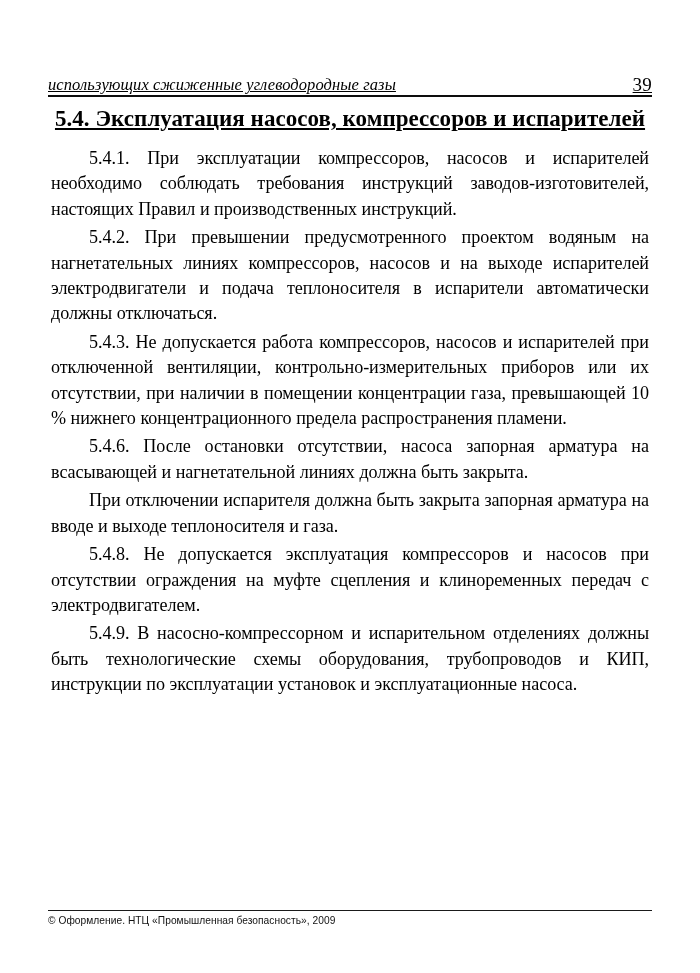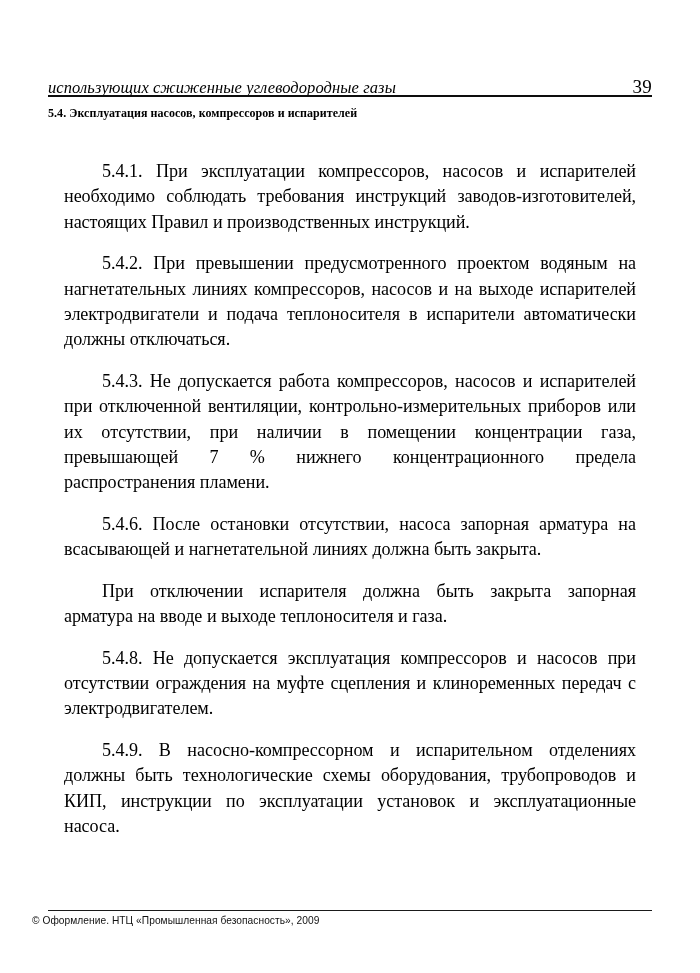--- a/index.html
+++ b/index.html
@@ -27,22 +27,23 @@
   }
 
   
   .runhead {
     position: absolute;
     left: 48px;
     top: 72px;
     width: 604px;
     height: 26px;
     display: flex;
-    align-items: flex-end;
+    align-items: center;
     justify-content: space-between;
+    text-decoration: underline;
   }
   .runhead-title {
     font-style: italic;
     font-size: 16.5px;
     letter-spacing: 0.1px;
     white-space: nowrap;
   }
   .runhead-folio {
     font-size: 19px;
     font-weight: 400;
@@ -56,34 +57,36 @@
     height: 0;
     border-top: 2.1px solid #0d0d0d;
   }
 
   
   .section-heading {
     position: absolute;
     left: 48px;
     top: 106px;
     width: 604px;
-    font-size: 12px;
+    text-align: center;
+    font-size: 23px;
     font-weight: bold;
     letter-spacing: 0.05px;
+    text-decoration: underline;
   }
 
   
   .body-text {
     position: absolute;
     left: 48px;
     top: 143px;
     width: 604px;
   }
   .para {
-    margin: 16px;
+    margin: 3px;
     font-size: 18.1px;
     line-height: 25.4px;
     text-align: justify;
     text-justify: inter-word;
     text-indent: 38px;
     letter-spacing: -0.05px;
     word-spacing: 0.1px;
     hyphens: manual;
   }
 
@@ -91,21 +94,21 @@
   .footer-rule {
     position: absolute;
     left: 48px;
     top: 910px;
     width: 604px;
     height: 0;
     border-top: 1.6px solid #1a1a1a;
   }
   .footer-text {
     position: absolute;
-    left: 32px;
+    left: 48px;
     top: 915px;
     width: 604px;
     font-family: "Liberation Sans", "DejaVu Sans", sans-serif;
     font-size: 10.2px;
     letter-spacing: 0.05px;
     color: #111111;
     white-space: nowrap;
   }
 </style>
 </head>
@@ -117,21 +120,21 @@
     <span class="runhead-title">использующих сжиженные углеводородные газы</span>
     <span class="runhead-folio">39</span>
   </div>
   <div class="runhead-rule"></div>
 
   <div class="section-heading">5.4. Эксплуатация насосов, компрессоров и испарителей</div>
 
   <div class="body-text">
     <p class="para">5.4.1. При эксплуатации компрессоров, насосов и испарителей необходимо соблюдать требования инструкций заводов-изготовителей, настоящих Правил и производственных инструкций.</p>
     <p class="para">5.4.2. При превышении предусмотренного проектом водяным на нагнетательных линиях компрессоров, насосов и на выходе испарителей электродвигатели и подача теплоносителя в испарители автоматически должны отключаться.</p>
-    <p class="para">5.4.3. Не допускается работа компрессоров, насосов и испарителей при отключенной вентиляции, контрольно-измерительных приборов или их отсутствии, при наличии в помещении концентрации газа, превышающей 7 % нижнего концентрационного предела распространения пламени.</p>
+    <p class="para">5.4.3. Не допускается работа компрессоров, насосов и испарителей при отключенной вентиляции, контрольно-измерительных приборов или их отсутствии, при наличии в помещении концентрации газа, превышающей 10 % нижнего концентрационного предела распространения пламени.</p>
     <p class="para">5.4.6. После остановки отсутствии, насоса запорная арматура на всасывающей и нагнетательной линиях должна быть закрыта.</p>
     <p class="para">При отключении испарителя должна быть закрыта запорная арматура на вводе и выходе теплоносителя и газа.</p>
     <p class="para">5.4.8. Не допускается эксплуатация компрессоров и насосов при отсутствии ограждения на муфте сцепления и клиноременных передач с электродвигателем.</p>
     <p class="para">5.4.9. В насосно-компрессорном и испарительном отделениях должны быть технологические схемы оборудования, трубопроводов и КИП, инструкции по эксплуатации установок и эксплуатационные насоса.</p>
   </div>
 
   <div class="footer-rule"></div>
   <div class="footer-text">© Оформление. НТЦ «Промышленная безопасность», 2009</div>
 
 </div>

